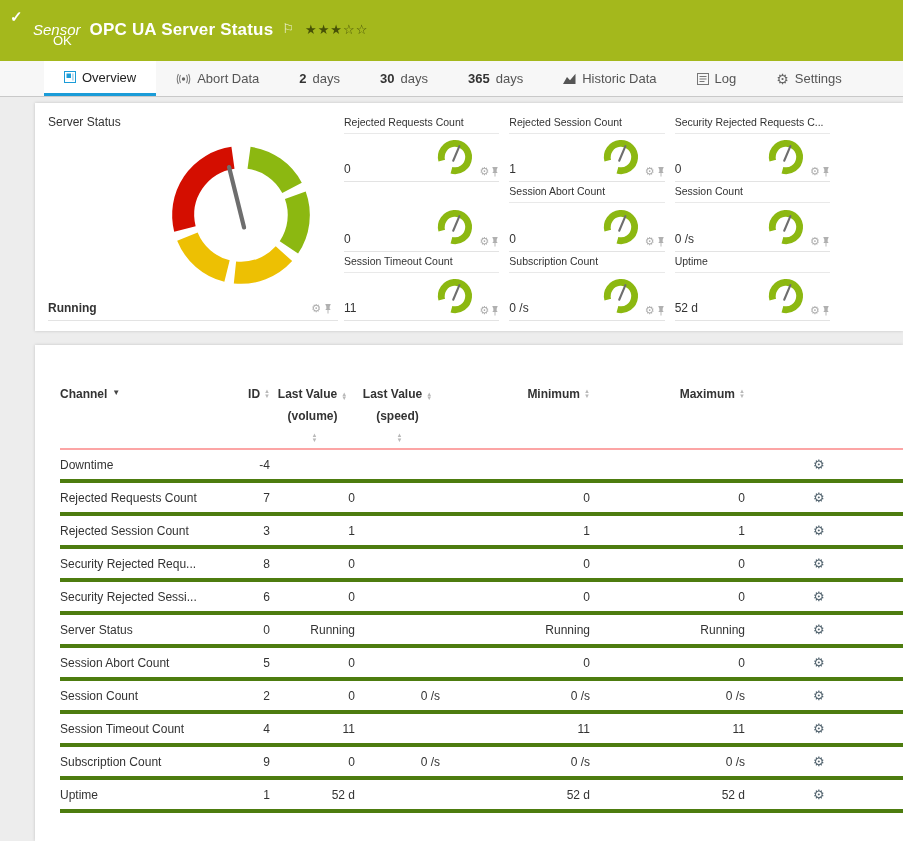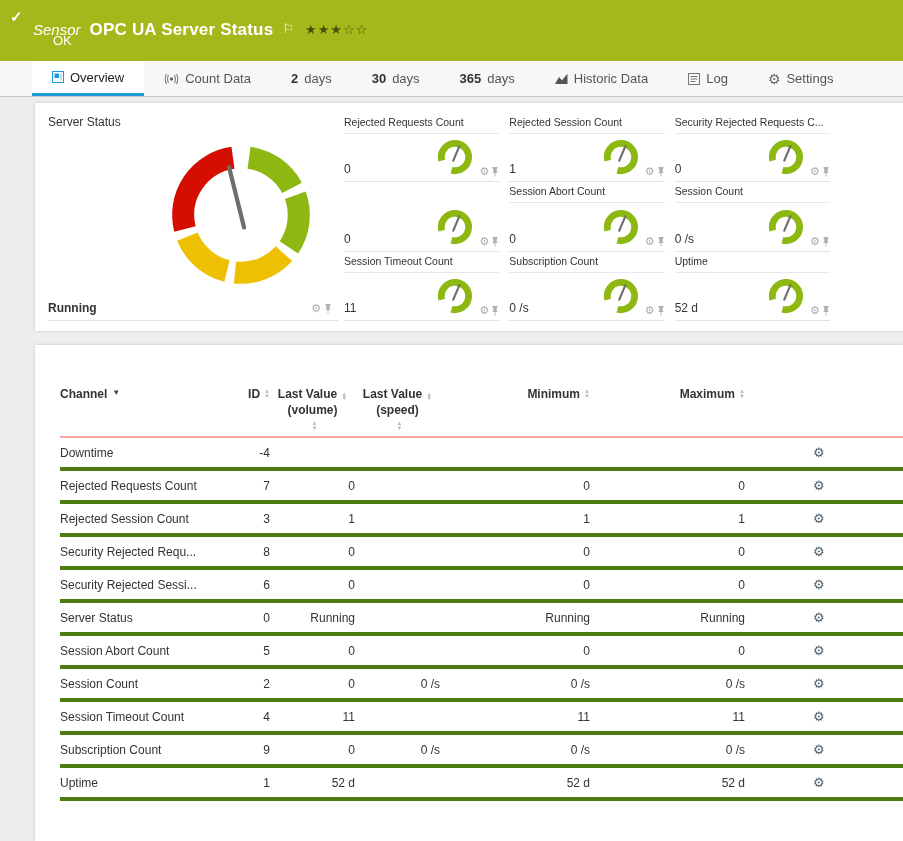--- a/index.html
+++ b/index.html
@@ -10,21 +10,21 @@
   .banner{height:61px;background:var(--banner,#a4b81c);color:#fff;position:relative}
   .banner .check{position:absolute;left:10px;top:8px;font-size:15px;font-weight:bold}
   .title-row{position:absolute;left:33px;top:20px;display:flex;align-items:baseline}
   .kind{font-style:italic;font-size:15px;margin-right:9px}
   .stitle{font-size:17px;font-weight:bold;letter-spacing:.2px}
   .flag{font-size:13px;margin-left:9px;opacity:.85;position:relative;top:-2px;cursor:default}
   .stars{margin-left:11px;font-size:13px;color:rgba(45,52,0,.78);letter-spacing:1px;position:relative;top:-1px;cursor:pointer}
   .status-ok{position:absolute;left:53px;top:33px;font-size:13px;font-weight:normal}
 
   
-  .tabs{height:36px;background:#f7f7f7;border-bottom:1px solid #c9c9c9;display:flex;padding-left:32px}
+  .tabs{height:36px;background:#f7f7f7;border-bottom:1px solid #c9c9c9;display:flex;padding-left:44px}
   .tab{display:flex;align-items:center;gap:6px;padding:0 20px;font-size:13px;color:#555;cursor:pointer}
   .tab.active{background:#fff;color:#222;border-bottom:3px solid var(--accent_blue,#1b9cd8)}
   .tab .tab-num{font-weight:bold;color:#333}
   .tab-icon{display:inline-flex;flex-shrink:0}
   .gear-glyph{font-style:normal;color:#666;font-size:14px;line-height:1}
 
   
   .panel{margin-left:35px;background:#fff;box-shadow:0 0 3px rgba(0,0,0,.18)}
   .panel.gauges{margin-top:6px;height:228px;display:flex;padding:10px 14px 10px 13px}
 
@@ -47,21 +47,21 @@
   .mini-dial{width:42px;height:42px;flex-shrink:0}
   .mini-icons{display:flex;align-items:flex-end;gap:2px;padding:0 0 1px 3px}
 
   
   .panel.table{margin-top:14px;height:496px;padding:42px 0 0 25px}
   .tgrid{display:grid;grid-template-columns:170px 40px 85px 85px 150px 155px 1fr;width:843px}
   .thead{padding-bottom:8px;border-bottom:2px solid #fca5a5}
   .th{font-size:12px;font-weight:bold;color:#333;display:flex;align-items:flex-start}
   .th.right{justify-content:flex-end;text-align:right}
   .th.center{justify-content:center;text-align:center}
-  .th-stack{display:flex;flex-direction:column;align-items:center;gap:2px}
+  .th-stack{display:flex;flex-direction:column;align-items:center;gap:8px}
   .th-line{display:flex;align-items:center}
   .sort{display:inline-flex;flex-direction:column;margin-left:4px;line-height:4.5px;font-size:6px;color:#b9b9b9;cursor:pointer;position:relative;top:2px}
   .caret{font-size:8px;color:#444;margin-left:5px;position:relative;top:1px}
   .trow{height:33px;align-items:center;border-bottom:4px solid #4d7c0f;font-size:12px;color:#333}
   .td{white-space:nowrap;overflow:hidden}
   .td.right{text-align:right}
   .td.gearcell{padding-left:68px}
   .row-gear{font-size:13px;color:#53646f;cursor:pointer;font-style:normal}
 </style>
 </head>
@@ -89,21 +89,21 @@
     </span>
     <span>Overview</span>
   </div>
   <div class="tab">
     <span class="tab-icon">
       <svg width="15" height="12" viewBox="0 0 16 12">
           <circle cx="8" cy="6" r="1.8" fill="#666"></circle>
           <path d="M4.8 1.8 Q2.8 6 4.8 10.2 M11.2 1.8 Q13.2 6 11.2 10.2 M2.6 0.6 Q0 6 2.6 11.4 M13.4 0.6 Q16 6 13.4 11.4" stroke="#777" stroke-width="1.1" fill="none"></path>
         </svg>
     </span>
-    <span>Count Data</span>
+    <span>Abort Data</span>
   </div>
   <div class="tab">
     <span class="tab-num">2</span>
     <span>days</span>
   </div>
   <div class="tab">
     <span class="tab-num">30</span>
     <span>days</span>
   </div>
   <div class="tab">

